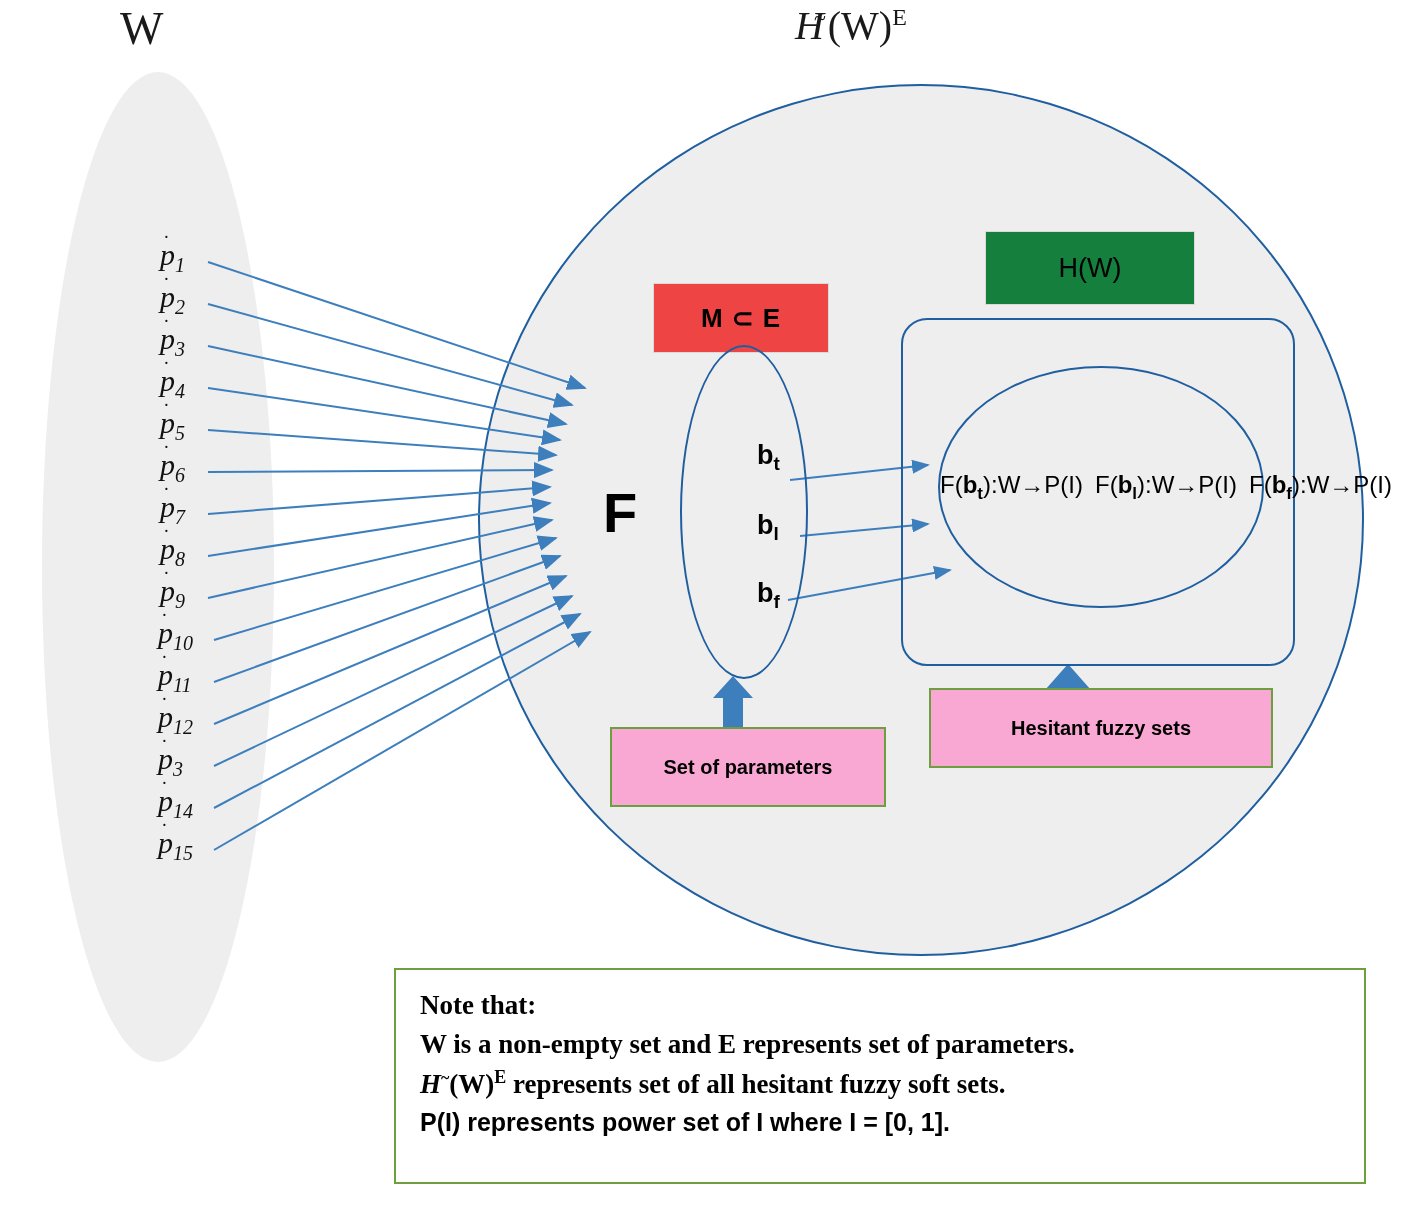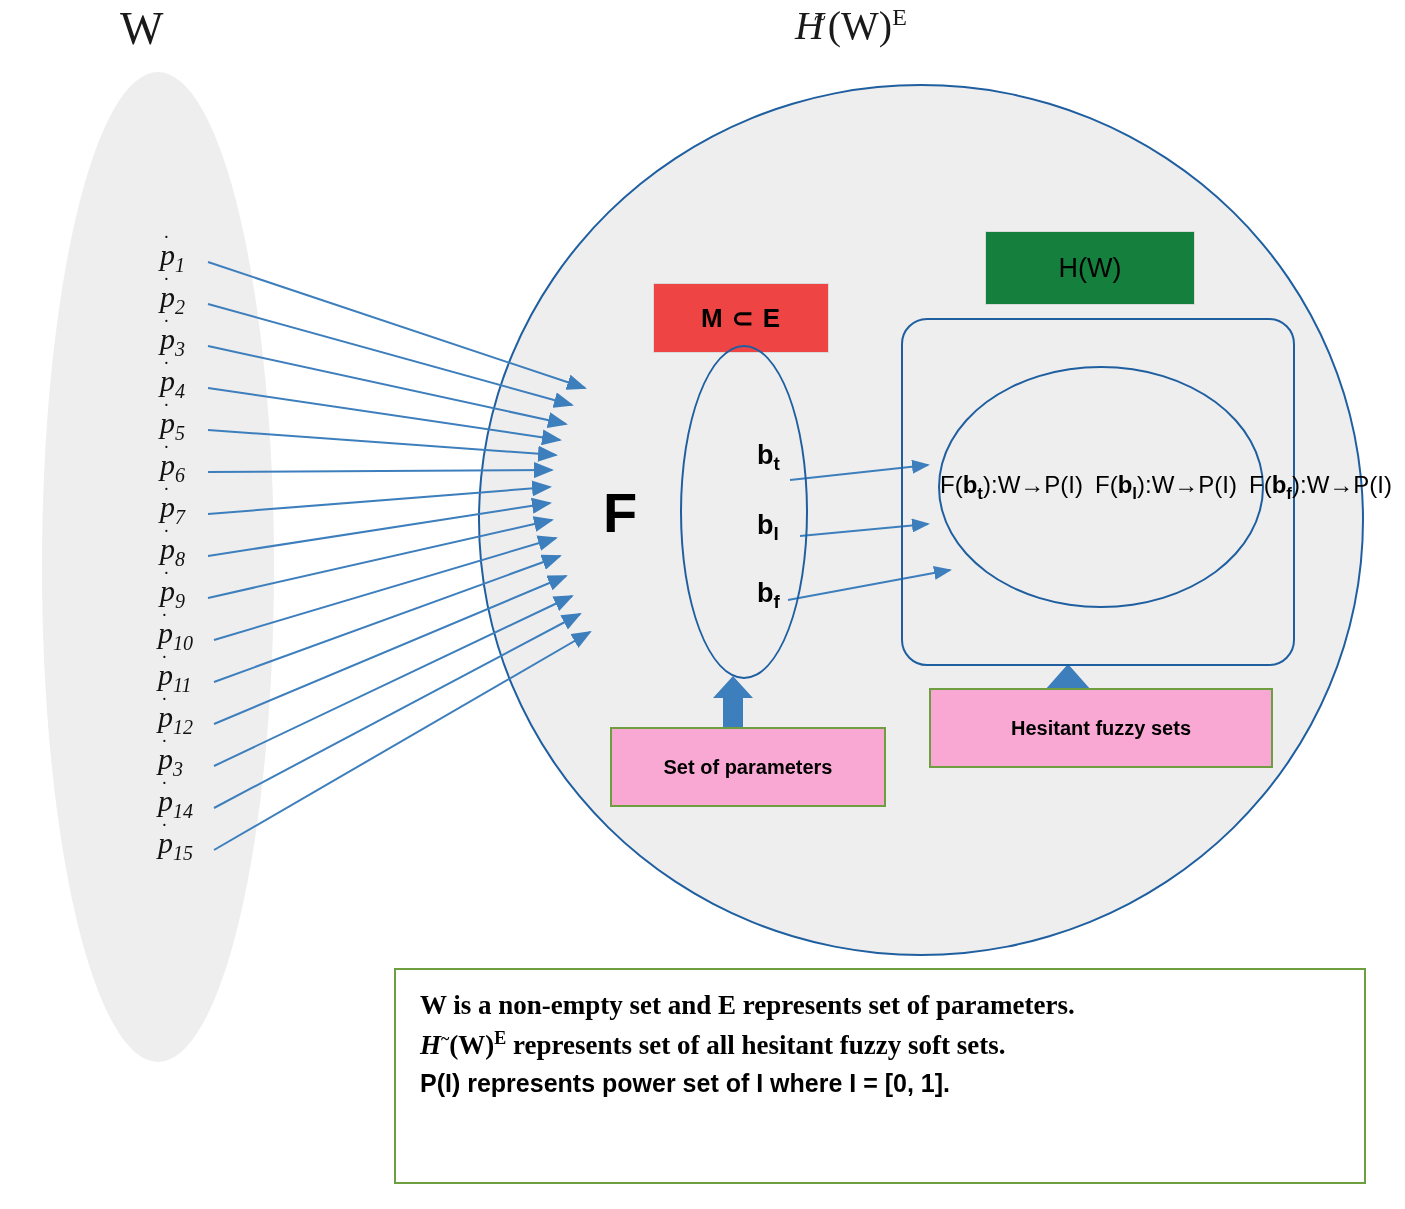--- a/index.html
+++ b/index.html
@@ -283,18 +283,19 @@
   <div class="abs" id="map-ellipse">
     <div class="map-line"><span>F(</span><b><span>b</span><sub>t</sub></b><span>):W→P(I)</span></div>
     <div class="map-line"><span>F(</span><b><span>b</span><sub>l</sub></b><span>):W→P(I)</span></div>
     <div class="map-line"><span>F(</span><b><span>b</span><sub>f</sub></b><span>):W→P(I)</span></div>
   </div>
 
   <div class="abs caption-box" id="cap-params">Set of parameters</div>
   <div class="abs caption-box" id="cap-hfs">Hesitant fuzzy sets</div>
 
   <div class="abs" id="note-box">
+    <div class="note-line">Note that:</div>
     <div class="note-line">W is a non-empty set and E represents set of parameters.</div>
     <div class="note-line"><span class="ital">H</span><span class="tilde">~</span><span>(W)</span><sup>E</sup><span> represents set of all hesitant fuzzy soft sets.</span></div>
     <div class="note-line sans">P(I) represents power set of I where I = [0, 1].</div>
   </div>
 
 </div>
 
 </body></html>

